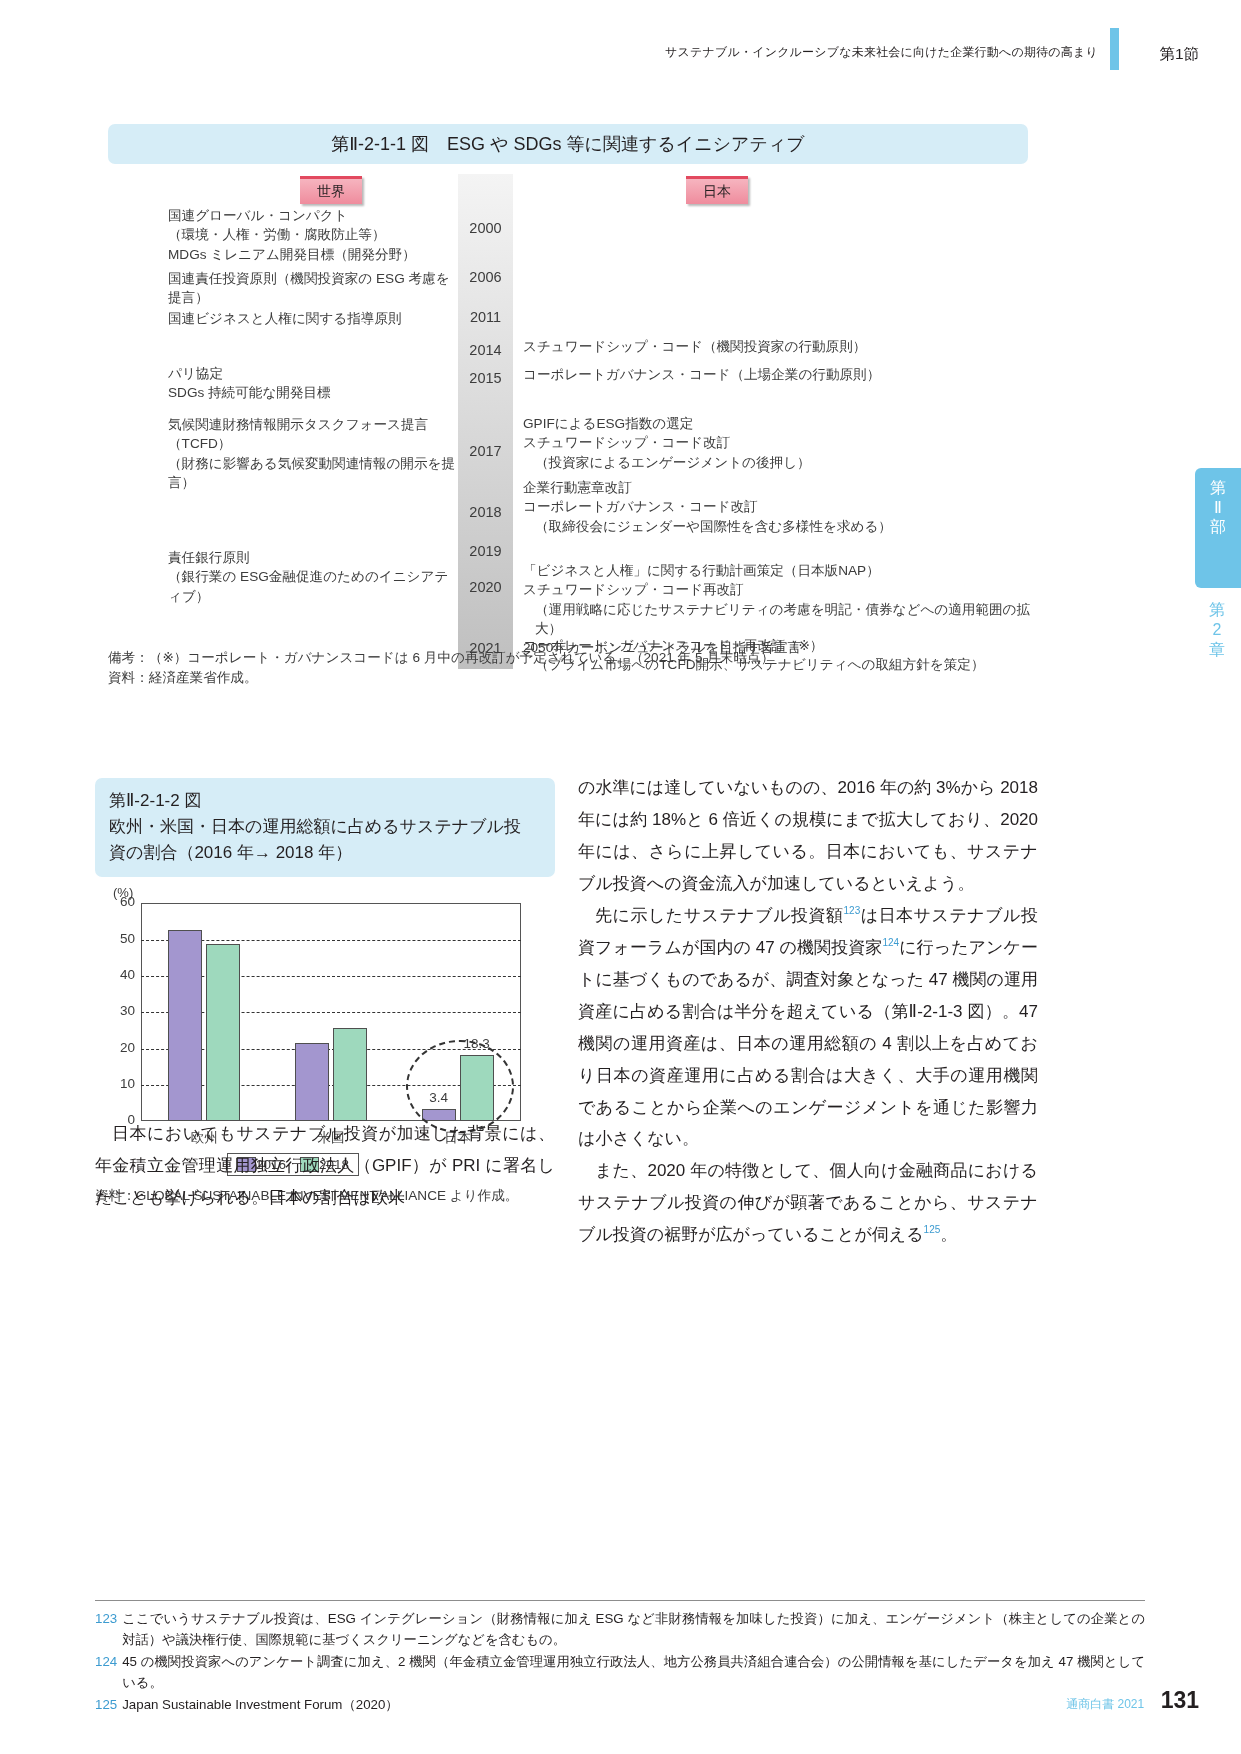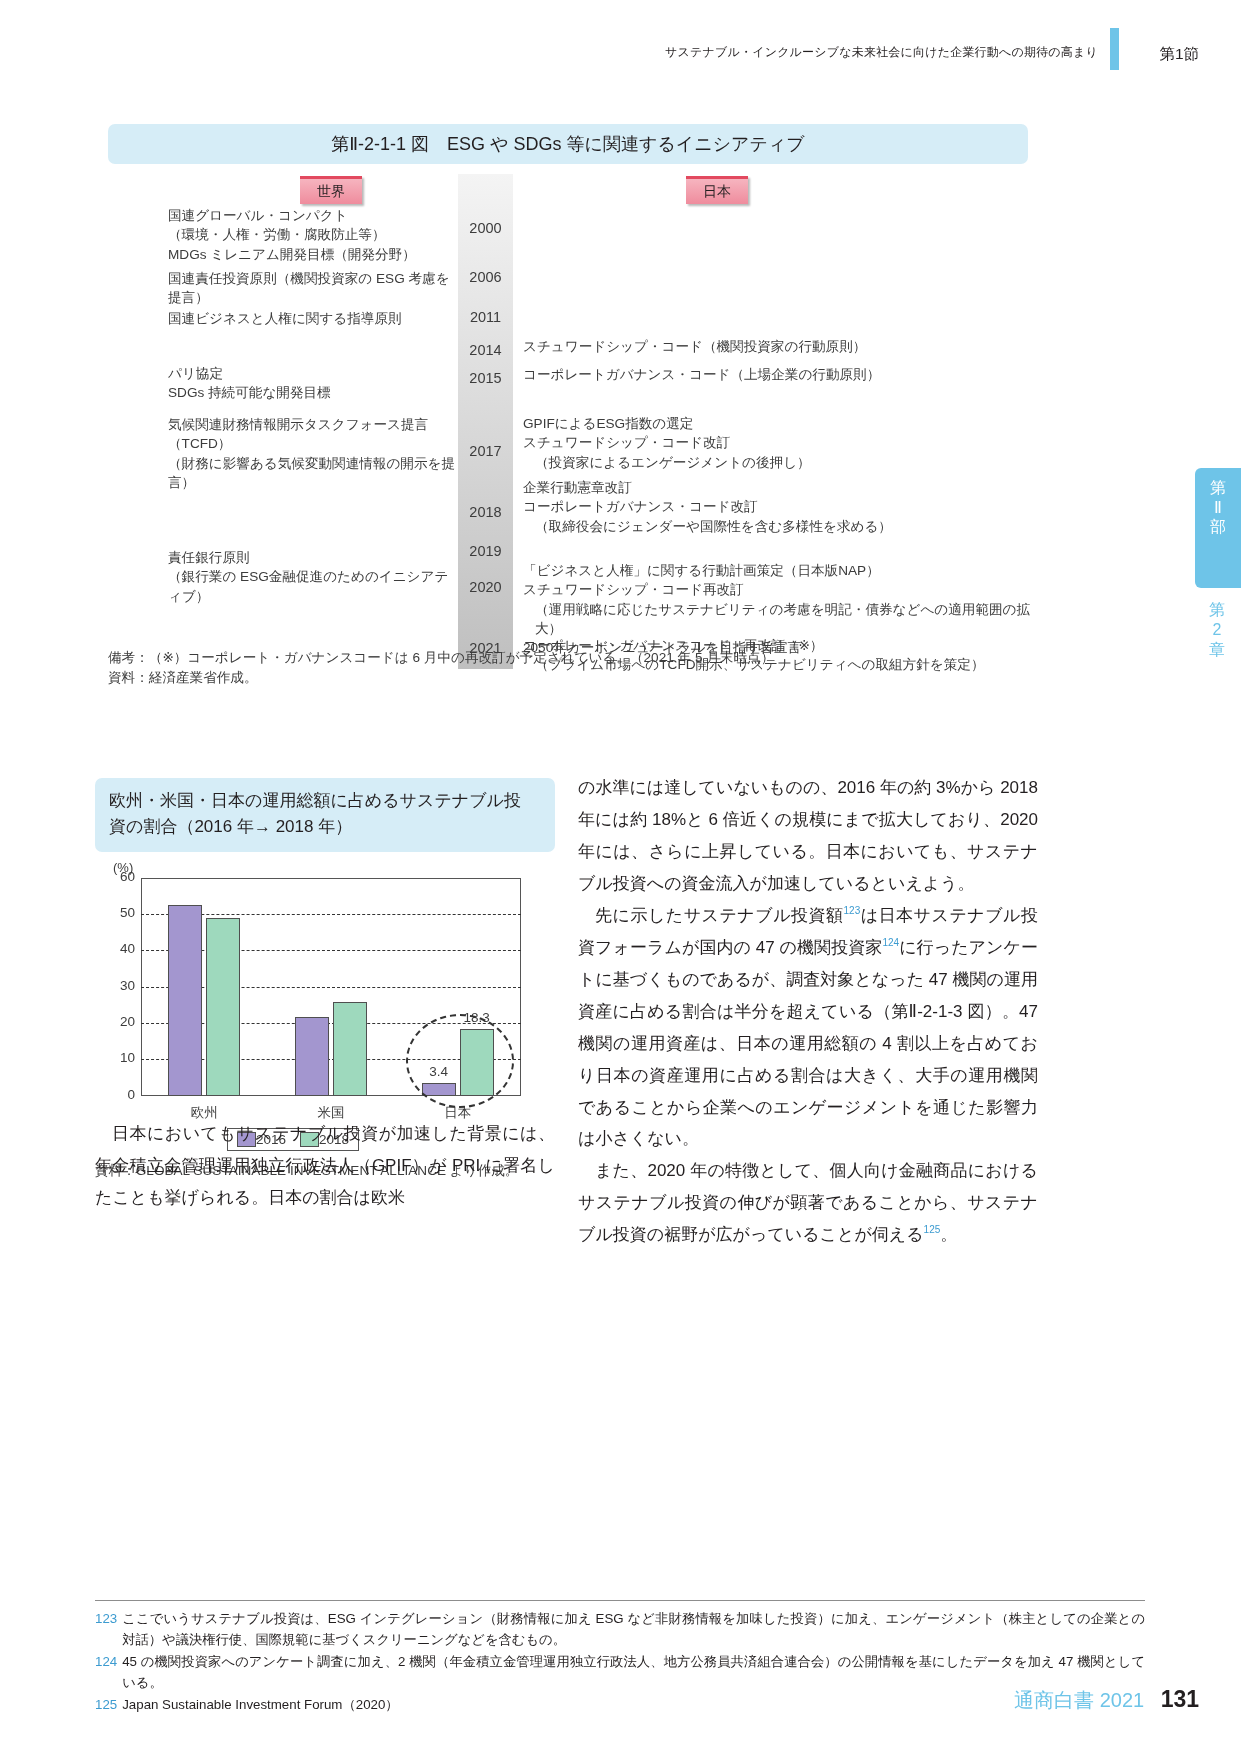--- a/index.html
+++ b/index.html
@@ -86,21 +86,21 @@
   #col-right p.ind{text-indent:1em;}
   sup{font-size:10px;vertical-align:super;color:#3c9bd0;}
   
   #rule-foot{position:absolute;left:95px;top:1600px;width:1050px;border-top:1px solid #8d8d8d;}
   #footnotes{position:absolute;left:95px;top:1608px;width:1050px;font-size:13.3px;line-height:1.58;color:#231f20;}
   #footnotes .fn{display:flex;gap:5px;margin-bottom:1px;}
   #footnotes .num{color:#3c9bd0;flex:0 0 auto;}
   #footnotes .txt{flex:1 1 auto;text-align:justify;}
   
   #page-footer{position:absolute;right:42px;bottom:40px;text-align:right;white-space:nowrap;}
-  #page-footer .title{font-size:20px;color:#6ec4e8;margin-right:12px;}
+  #page-footer .title{font-size:12px;color:#6ec4e8;margin-right:12px;}
   #page-footer .num{font-size:23px;font-weight:bold;color:#231f20;}
 </style>
 </head>
 <body>
 
 <div id="page-header">
   <div class="hdr-text">サステナブル・インクルーシブな未来社会に向けた企業行動への期待の高まり</div>
   <div class="hdr-rule"></div>
   <div class="hdr-sec">第1節</div>
 </div>
@@ -185,20 +185,21 @@
       </div>
   </div>
 </div>
 <div id="fig1-notes">
   <div>備考：（※）コーポレート・ガバナンスコードは 6 月中の再改訂が予定されている。（2021 年 5 月末時点）</div>
   <div>資料：経済産業省作成。</div>
 </div>
 
 <div id="col-left">
   <div id="fig2-banner">
+    <div>第Ⅱ-2-1-2 図</div>
     <div>欧州・米国・日本の運用総額に占めるサステナブル投</div>
     <div>資の割合（2016 年→ 2018 年）</div>
   </div>
 
   <div id="chart-wrap">
     <div id="chart-unit">(%)</div>
     <div id="plot"></div>
     <div id="chart-dynamic">
         <div class="ytick" style="top: 227px; left: 2px; width: 38px;">0</div>
         <div class="gridline" style="left: 46px; width: 380px; top: 199.667px;"></div>

